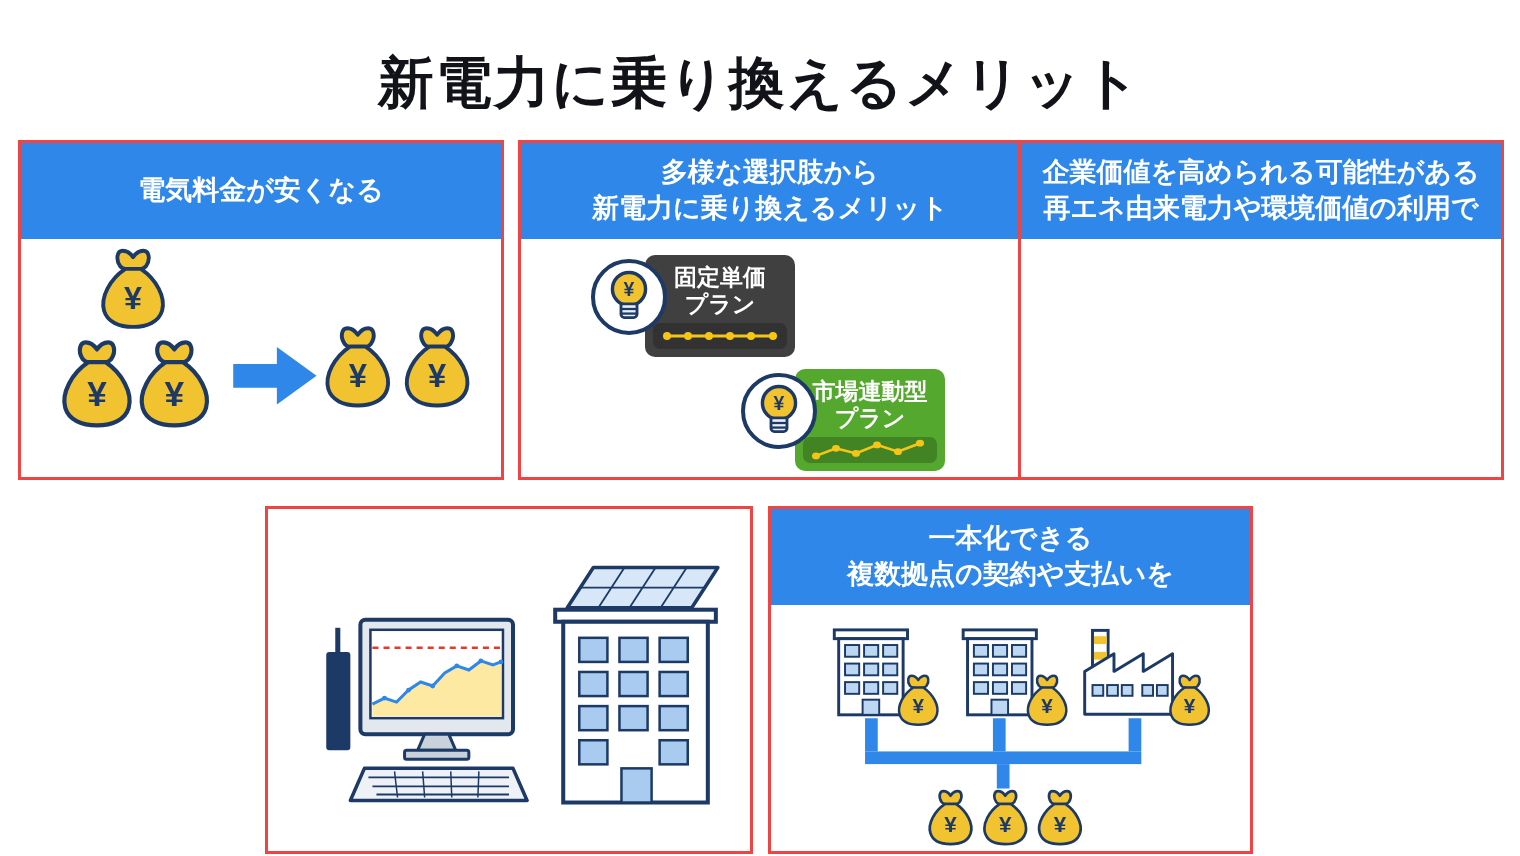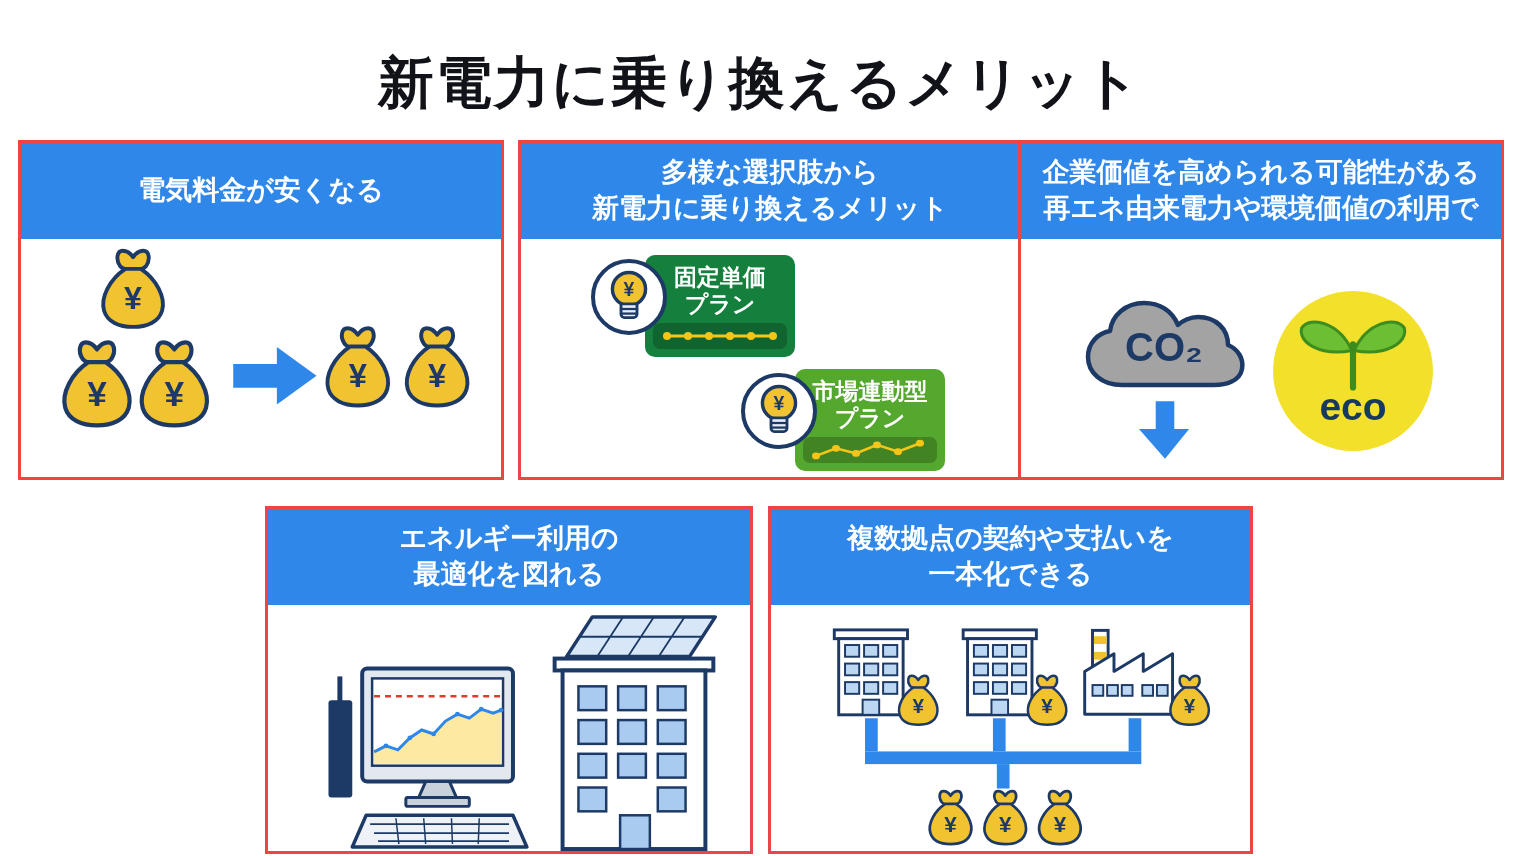--- a/index.html
+++ b/index.html
@@ -31,21 +31,21 @@
   .eco-label   { font-family:"Liberation Sans",sans-serif; font-weight:900; font-size:38px; fill:#17395f; text-anchor:middle; }
 
   
   .plan-row { position:absolute; display:flex; align-items:flex-start; }
   .plan-fixed  { left:68px;  top:16px; }
   .plan-market { left:218px; top:130px; }
   .bulb { width:80px; height:80px; flex:0 0 auto; position:relative; z-index:2; margin-top:2px; }
   .plan-box { width:150px; margin-left:-24px; border-radius:10px; color:#fff;
     font-weight:800; font-size:23px; line-height:1.16; text-align:center;
     padding:9px 0 8px; position:relative; z-index:1; }
-  .plan-box.red   { background:#15803d; }
+  .plan-box.red   { background:#404040; }
   .plan-box.green { background:#55a82e; }
   .plan-chart { margin:6px 8px 0; background:rgba(0,0,0,0.22); border-radius:7px; padding:2px 4px; }
   .plan-chart svg { display:block; width:100%; height:22px; }
 
   
   .cloud   { position:absolute; left:58px;  top:50px;  width:172px; height:108px; }
   .co2-arrow { position:absolute; left:118px; top:160px; width:52px; height:62px; }
   .eco     { position:absolute; left:250px; top:50px;  width:164px; height:164px; }
 </style>
 </head>
@@ -179,43 +179,23 @@
       </div>
 
     </div>
   </section>
 
   <section class="card card3">
     <header class="card-header">
       <div>企業価値を高められる可能性がある</div>
       <div>再エネ由来電力や環境価値の利用で</div>
     </header>
-    <div class="card-body">
-      <svg class="cloud" viewBox="0 0 170 108">
-        <path d="M42 96 C22 96 8 84 8 68 C8 54 18 44 30 42 C32 26 46 14 64 14 C80 14 92 22 98 36 C102 32 110 28 118 28 C136 28 148 40 148 56 C158 60 164 70 162 80 C160 92 146 96 134 96 Z" fill="#a3a3a3" stroke="#1d3a66" stroke-width="4.5" stroke-linejoin="round"></path>
-        <text class="cloud-label" x="84" y="72">CO₂</text>
-      </svg>
-      <svg class="co2-arrow" viewBox="0 0 56 62">
-        <path d="M18 0 h20 v30 h16 L28 62 0 30 h18 Z" fill="#2e87e9"></path>
-      </svg>
-      <svg class="eco" viewBox="0 0 160 160">
-        <circle cx="80" cy="80" r="78" fill="#f2e02a"></circle>
-        <path d="M80 96 C80 80 80 66 80 54" fill="none" stroke="#3e8c1e" stroke-width="6" stroke-linecap="round"></path>
-        <path d="M79 60 C66 32 38 26 30 38 C26 52 48 66 79 60 Z" fill="#6cbf33" stroke="#3e8c1e" stroke-width="3" stroke-linejoin="round"></path>
-        <path d="M81 60 C94 32 122 26 130 38 C134 52 112 66 81 60 Z" fill="#6cbf33" stroke="#3e8c1e" stroke-width="3" stroke-linejoin="round"></path>
-        <text class="eco-label" x="80" y="128">eco</text>
-      </svg>
-    </div>
   </section>
 
   <section class="card card4">
-    <header class="card-header">
-      <div>エネルギー利用の</div>
-      <div>最適化を図れる</div>
-    </header>
     <div class="card-body">
       <svg class="illus" viewBox="0 0 480 248" preserveAspectRatio="xMidYMid meet">
 
         <g>
           <rect x="67" y="72" width="5" height="26" fill="#1d3a66"></rect>
           <rect x="58" y="96" width="24" height="98" rx="3" fill="#1d3a66"></rect>
         </g>
 
         <g>
           <rect x="92" y="64" width="152" height="114" rx="5" fill="#e3e8ef" stroke="#1d3a66" stroke-width="4"></rect>
@@ -256,22 +236,22 @@
           <rect x="310" y="184" width="28" height="24" fill="#a9cbf0" stroke="#1d3a66" stroke-width="2.5"></rect>
           <rect x="390" y="184" width="28" height="24" fill="#a9cbf0" stroke="#1d3a66" stroke-width="2.5"></rect>
           <rect x="352" y="212" width="30" height="34" fill="#a9cbf0" stroke="#1d3a66" stroke-width="2.5"></rect>
         </g>
       </svg>
     </div>
   </section>
 
   <section class="card card5">
     <header class="card-header">
+      <div>一本化できる</div>
       <div>複数拠点の契約や支払いを</div>
-      <div>一本化できる</div>
     </header>
     <div class="card-body">
       <svg class="illus" viewBox="0 0 480 252" preserveAspectRatio="xMidYMid meet">
         <g transform="translate(58,24)">
             <use href="#office"></use>
           </g>
         <g transform="translate(190,24)">
             <use href="#office"></use>
           </g>
         <g transform="translate(312,24)">

